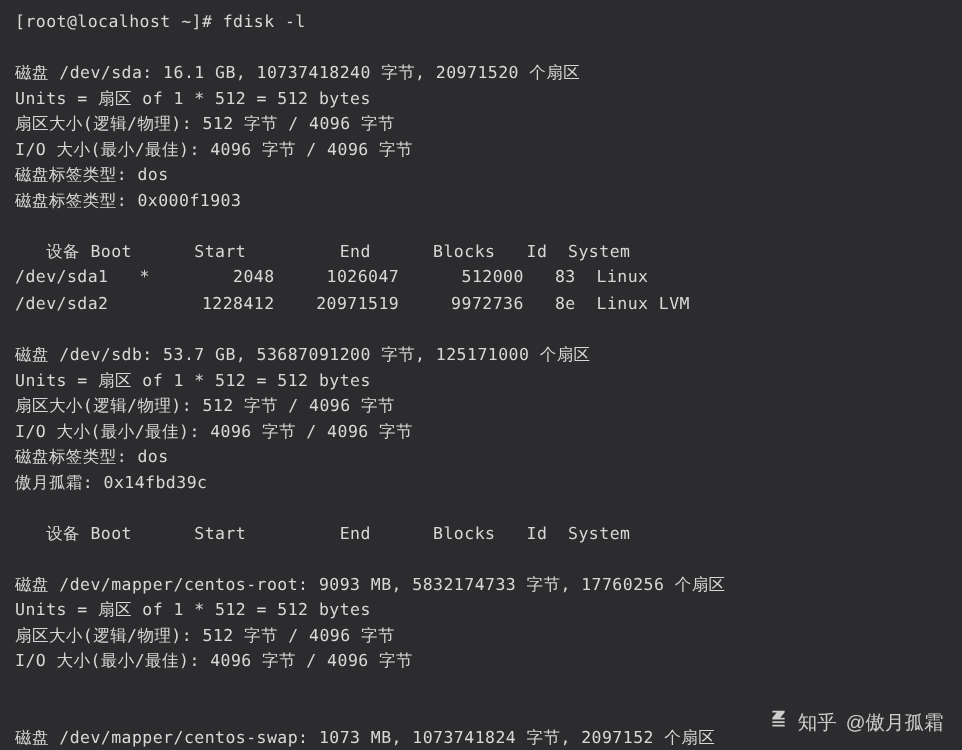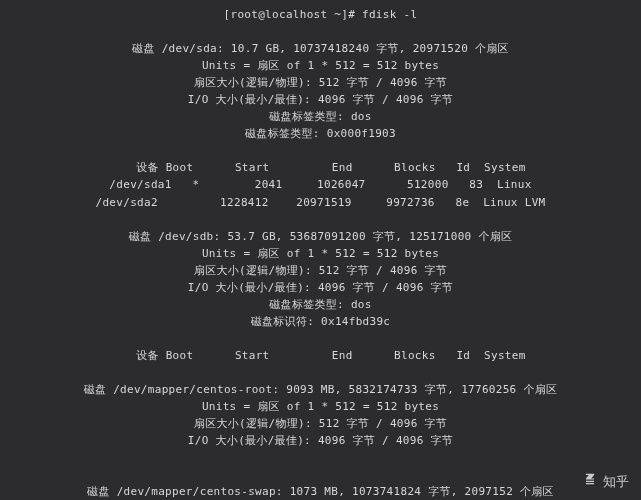--- a/index.html
+++ b/index.html
@@ -15,21 +15,20 @@
       font-family: "Consolas", "Monaco", monospace;
       font-size: 11px;
       line-height: 1.55;
       padding: 6px 10px;
       overflow: hidden;
       position: relative;
     }
     .terminal-line {
       white-space: pre;
       letter-spacing: 0.3px;
-      text-align: center;
     }
     .blank-line {
       height: 1.55em;
     }
     .watermark {
       position: absolute;
       bottom: 8px;
       right: 12px;
       color: #e8e8e8;
       font-size: 13px;
@@ -44,39 +43,39 @@
       height: 14px;
       fill: #e8e8e8;
     }
   </style>
 </head>
 <body>
 
 <div class="terminal-line">[root@localhost ~]# fdisk -l</div>
 <div class="blank-line"></div>
 
-<div class="terminal-line">磁盘 /dev/sda: 10.7 GB, 10737418240 字节, 20971520 个扇区</div>
+<div class="terminal-line">磁盘 /dev/sda: 16.1 GB, 10737418240 字节, 20971520 个扇区</div>
 <div class="terminal-line">Units = 扇区 of 1 * 512 = 512 bytes</div>
 <div class="terminal-line">扇区大小(逻辑/物理): 512 字节 / 4096 字节</div>
 <div class="terminal-line">I/O 大小(最小/最佳): 4096 字节 / 4096 字节</div>
 <div class="terminal-line">磁盘标签类型: dos</div>
 <div class="terminal-line">磁盘标签类型: 0x000f1903</div>
 <div class="blank-line"></div>
 
 <div class="terminal-line">   设备 Boot      Start         End      Blocks   Id  System</div>
-<div class="terminal-line">/dev/sda1   *        2041     1026047      512000   83  Linux</div>
+<div class="terminal-line">/dev/sda1   *        2048     1026047      512000   83  Linux</div>
 <div class="terminal-line">/dev/sda2         1228412    20971519     9972736   8e  Linux LVM</div>
 <div class="blank-line"></div>
 
 <div class="terminal-line">磁盘 /dev/sdb: 53.7 GB, 53687091200 字节, 125171000 个扇区</div>
 <div class="terminal-line">Units = 扇区 of 1 * 512 = 512 bytes</div>
 <div class="terminal-line">扇区大小(逻辑/物理): 512 字节 / 4096 字节</div>
 <div class="terminal-line">I/O 大小(最小/最佳): 4096 字节 / 4096 字节</div>
 <div class="terminal-line">磁盘标签类型: dos</div>
-<div class="terminal-line">磁盘标识符: 0x14fbd39c</div>
+<div class="terminal-line">傲月孤霜: 0x14fbd39c</div>
 <div class="blank-line"></div>
 
 <div class="terminal-line">   设备 Boot      Start         End      Blocks   Id  System</div>
 <div class="blank-line"></div>
 
 <div class="terminal-line">磁盘 /dev/mapper/centos-root: 9093 MB, 5832174733 字节, 17760256 个扇区</div>
 <div class="terminal-line">Units = 扇区 of 1 * 512 = 512 bytes</div>
 <div class="terminal-line">扇区大小(逻辑/物理): 512 字节 / 4096 字节</div>
 <div class="terminal-line">I/O 大小(最小/最佳): 4096 字节 / 4096 字节</div>
 <div class="blank-line"></div>
@@ -84,13 +83,14 @@
 
 <div class="terminal-line">磁盘 /dev/mapper/centos-swap: 1073 MB, 1073741824 字节, 2097152 个扇区</div>
 
 <div class="watermark">
   <span>
     <svg viewBox="0 0 24 24">
         <path d="M5 3h14v2l-5 6h5v2H5v-2l5-6H5V3zm0 12h14v2H5v-2zm0 4h14v2H5v-2z"></path>
       </svg>
   </span>
   <span>知乎</span>
+  <span>@傲月孤霜</span>
 </div>
 
 </body></html>

